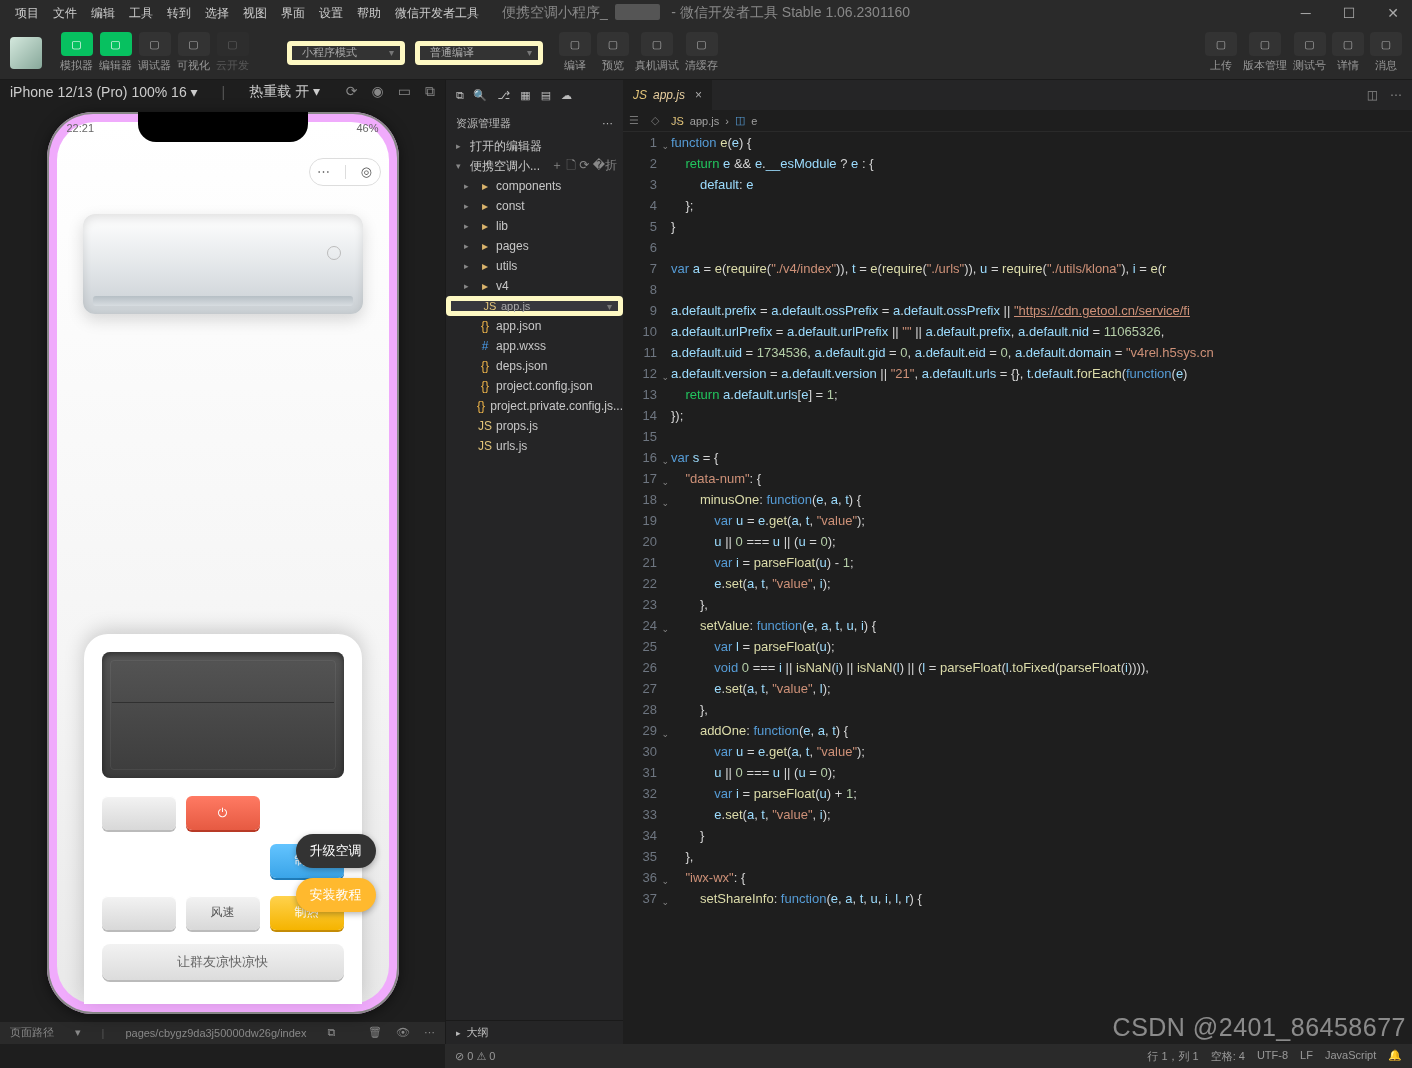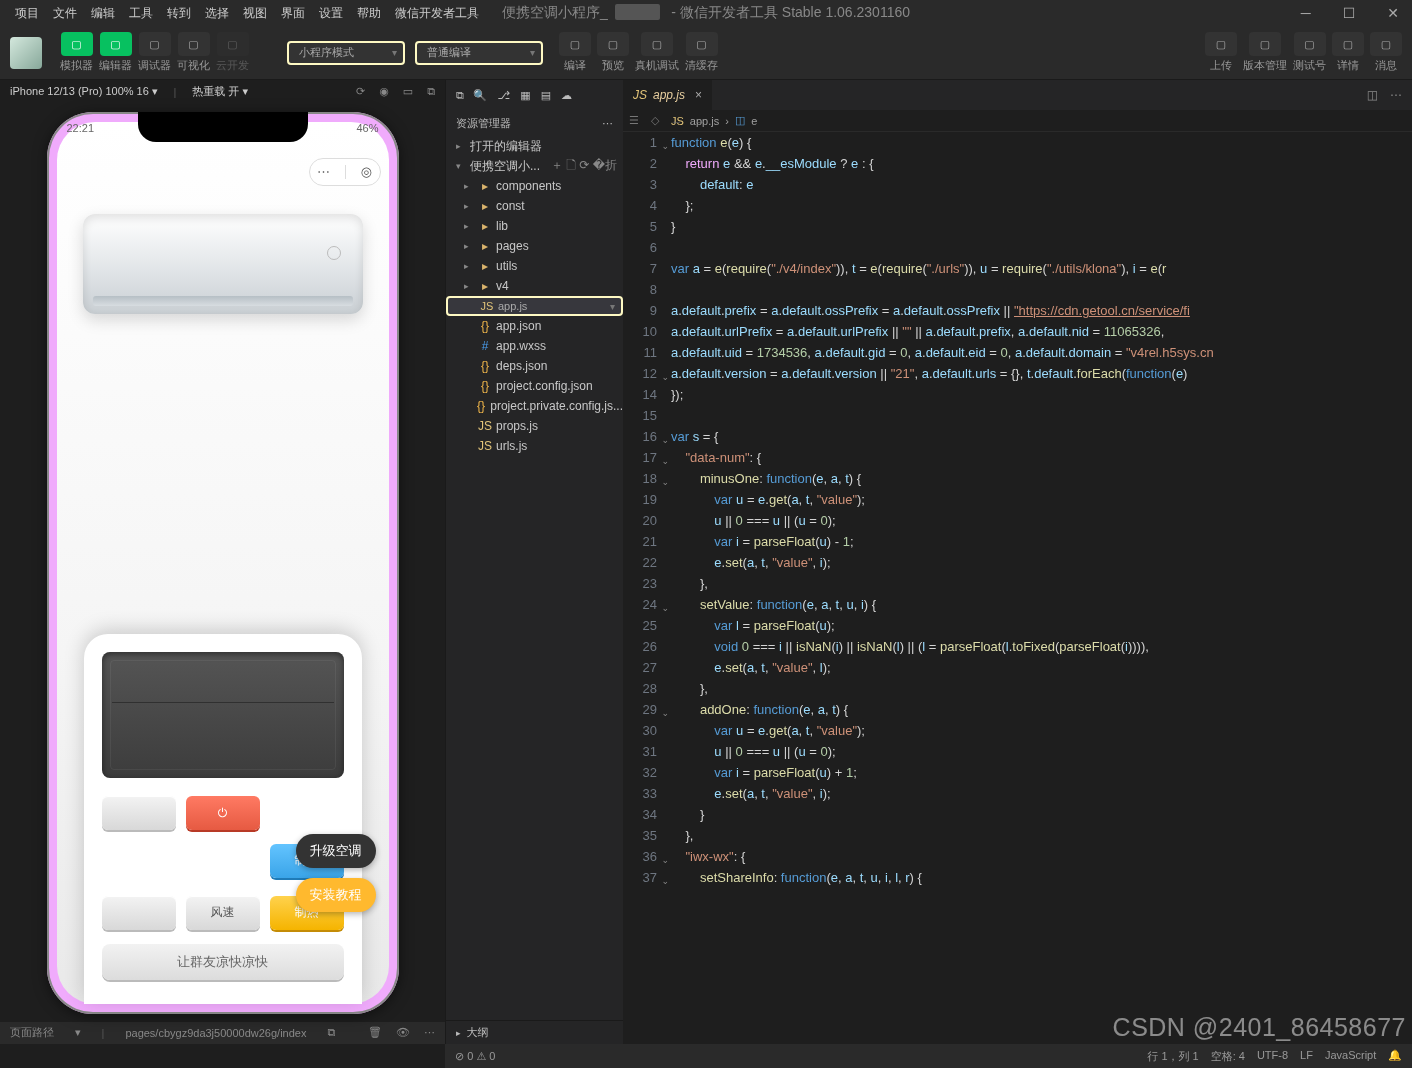--- a/index.html
+++ b/index.html
@@ -8,26 +8,26 @@
 .menubar span { padding:0 7px; cursor:default; }
 .winctl { position:absolute; right:6px; top:0; display:flex; gap:18px; align-items:center; height:26px; color:#aaa; font-size:14px; }
 .wintitle { position:absolute; left:50%; transform:translateX(-50%); color:#888; font-size:14px; white-space:nowrap; }
 .wintitle .blur { background:#555; color:transparent; border-radius:2px; padding:0 3px; user-select:none; }
 .toolbar { height:54px; background:#2a2a2a; display:flex; align-items:center; padding:0 10px; gap:10px; border-bottom:1px solid #1a1a1a; }
 .avatar { width:32px; height:32px; border-radius:4px; background:linear-gradient(135deg,#d4e8dd,#87a89a); margin-right:8px; }
 .tbtn { display:flex; flex-direction:column; align-items:center; gap:2px; font-size:11px; color:#999; }
 .tbtn .ico { width:32px; height:24px; background:#333; border-radius:4px; display:flex; align-items:center; justify-content:center; color:#aaa; }
 .tbtn.green .ico { background:#07c160; color:#fff; }
 .tbtn.dim { opacity:.4; }
-.sel { height:24px; background:#333; border:2px solid #fef9c3; border-radius:4px; padding:0 28px 0 10px; color:#aaa; font-size:11px; display:flex; align-items:center; position:relative; min-width:118px; }
+.sel { height:24px; background:#333; border:5px solid #fef9c3; border-radius:4px; padding:0 28px 0 10px; color:#aaa; font-size:11px; display:flex; align-items:center; position:relative; min-width:118px; }
 .sel::after { content:"▾"; position:absolute; right:6px; color:#777; font-size:10px; }
 .spacer { flex:1; }
 .main { display:flex; height:calc(100% - 26px - 54px - 24px); }
 .simwrap { width:445px; background:#1e1e1e; display:flex; flex-direction:column; }
-.simbar { height:26px; display:flex; align-items:center; padding:0 10px; gap:16px; color:#ccc; font-size:11px; }
+.simbar { height:26px; display:flex; align-items:center; padding:0 10px; gap:24px; color:#ccc; font-size:14px; }
 .simbar .right { margin-left:auto; display:flex; gap:14px; color:#888; }
 .simsurface { flex:1; display:flex; align-items:flex-start; justify-content:center; padding:8px 0; }
 .phone { width:352px; height:902px; background:#f0abfc; border-radius:46px; position:relative; box-shadow:0 0 0 2px #888 inset, 0 2px 14px rgba(0,0,0,.5); overflow:hidden; }
 .notch { position:absolute; top:0; left:50%; transform:translateX(-50%); width:170px; height:30px; background:#000; border-radius:0 0 18px 18px; z-index:5; }
 .status { position:absolute; top:10px; left:20px; right:20px; display:flex; justify-content:space-between; font-size:11px; color:#666; z-index:4; }
 .capsule { position:absolute; top:46px; right:18px; width:72px; height:28px; border:1px solid #ddd; border-radius:14px; display:flex; align-items:center; justify-content:space-around; background:#fff; z-index:4; font-size:13px; color:#555; }
 .capsule .sep { width:1px; height:14px; background:#ddd; }
 .screen { position:absolute; inset:10px; border-radius:38px; background:linear-gradient(#fff,#f5f5f5 60%,#e9e9e9); padding-top:84px; display:flex; flex-direction:column; align-items:center; }
 .ac { width:280px; height:100px; border-radius:12px; margin-top:8px; background:linear-gradient(#fff,#dfe3e6 60%,#c9cfd3); box-shadow:0 4px 10px rgba(0,0,0,.12) inset,0 6px 16px rgba(0,0,0,.15); position:relative; }
 .ac::after { content:""; position:absolute; bottom:8px; left:10px; right:10px; height:10px; background:linear-gradient(#b6bfc5,#d8dde1); border-radius:3px; }
@@ -64,21 +64,21 @@
 .tab { display:flex; align-items:center; padding:0 10px; gap:6px; background:#1e1e1e; color:#e8cfa0; font-size:12px; font-style:italic; }
 .tab .x{color:#aaa;font-style:normal;margin-left:4px;}
 .tabs .r { margin-left:auto; display:flex; align-items:center; gap:12px; padding-right:10px; color:#888; }
 .crumb { height:22px; background:#1e1e1e; display:flex; align-items:center; gap:6px; padding-left:48px; color:#a0a0a0; font-size:11px; border-bottom:1px solid #2a2a2a; }
 .crumb .l { position:absolute; display:flex; gap:12px; margin-left:-42px; color:#777; }
 .code { flex:1; overflow:auto; font-family:Consolas,Menlo,monospace; font-size:13px; line-height:21px; }
 .line { display:flex; }
 .gut { width:48px; text-align:right; color:#6e7681; padding-right:14px; user-select:none; flex-shrink:0; position:relative; }
 .fold { position:absolute; right:2px; top:4px; color:#888; font-size:9px; }
 .txt { white-space:pre; color:#d4d4d4; }
-.k{color:#569cd6;} .kc{color:#f0abfc;} .s{color:#ce9178;} .s2{color:#ce9178;text-decoration:underline;} .n{color:#b5cea8;} .f{color:#dcdcaa;} .p{color:#9cdcfe;} .o{color:#d4d4d4;}
+.k{color:#569cd6;} .kc{color:#22c55e;} .s{color:#ce9178;} .s2{color:#ce9178;text-decoration:underline;} .n{color:#b5cea8;} .f{color:#dcdcaa;} .p{color:#9cdcfe;} .o{color:#d4d4d4;}
 .statusbar { position:absolute; left:445px; right:0; bottom:0; height:24px; background:#2a2a2a; display:flex; align-items:center; padding:0 10px; font-size:11px; color:#999; gap:10px; }
 .statusbar .r { margin-left:auto; display:flex; gap:12px; }
 .outline { height:24px; border-top:1px solid #1a1a1a; display:flex; align-items:center; padding-left:10px; color:#bbb; font-size:11px; gap:6px;}
 .wm { position:absolute; right:6px; bottom:26px; color:rgba(230,230,230,.55); font-size:25px; letter-spacing:.5px; pointer-events:none; font-family:Arial; }
 </style>
 </head>
 <body>
 
 <div class="menubar">
   <span>项目</span>
@@ -403,20 +403,24 @@
         </div>
         <div class="line">
           <div class="gut">11</div>
           <div class="txt"><span class="p">a</span>.<span class="p">default</span>.<span class="p">uid</span> = <span class="n">1734536</span>, <span class="p">a</span>.<span class="p">default</span>.<span class="p">gid</span> = <span class="n">0</span>, <span class="p">a</span>.<span class="p">default</span>.<span class="p">eid</span> = <span class="n">0</span>, <span class="p">a</span>.<span class="p">default</span>.<span class="p">domain</span> = <span class="s">"v4rel.h5sys.cn</span></div>
         </div>
         <div class="line">
           <div class="gut">12<span class="fold">⌄</span></div>
           <div class="txt"><span class="p">a</span>.<span class="p">default</span>.<span class="p">version</span> = <span class="p">a</span>.<span class="p">default</span>.<span class="p">version</span> <span class="o">||</span> <span class="s">"21"</span>, <span class="p">a</span>.<span class="p">default</span>.<span class="p">urls</span> = {}, <span class="p">t</span>.<span class="p">default</span>.<span class="f">forEach</span>(<span class="k">function</span>(<span class="p">e</span>)</div>
         </div>
         <div class="line">
+          <div class="gut">13</div>
+          <div class="txt">    <span class="kc">return</span> <span class="p">a</span>.<span class="p">default</span>.<span class="p">urls</span>[<span class="p">e</span>] = <span class="n">1</span>;</div>
+        </div>
+        <div class="line">
           <div class="gut">14</div>
           <div class="txt">});</div>
         </div>
         <div class="line">
           <div class="gut">15</div>
           <div class="txt"></div>
         </div>
         <div class="line">
           <div class="gut">16<span class="fold">⌄</span></div>
           <div class="txt"><span class="k">var</span> <span class="p">s</span> = {</div>

